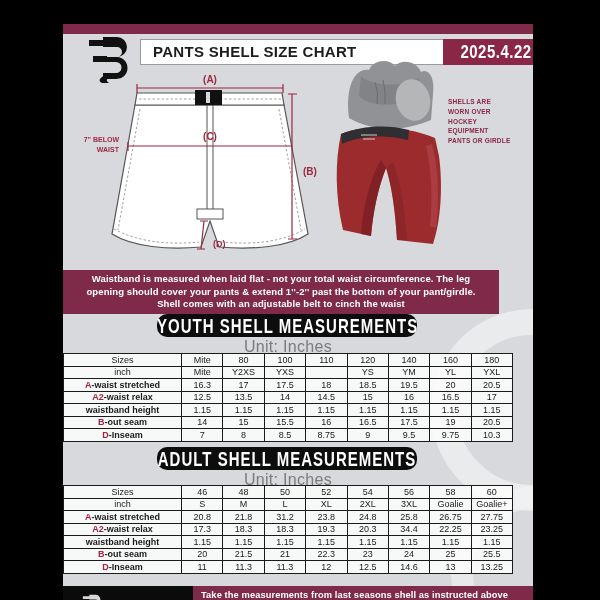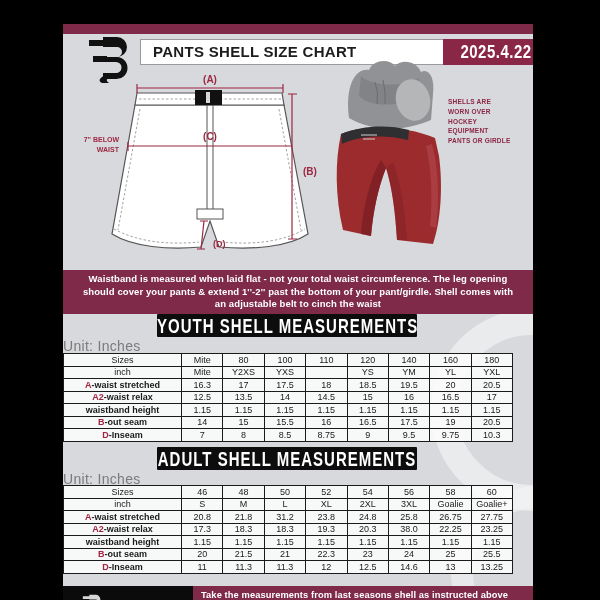--- a/index.html
+++ b/index.html
@@ -12,26 +12,26 @@
 
   .logo{position:absolute;left:22px;top:11px;}
   .titlebox{position:absolute;left:77px;top:15px;width:295px;height:24px;background:#fff;border:1px solid #9a9a9a;line-height:24px;padding-left:12px;font-size:15px;font-weight:600;color:#1d1d1d;letter-spacing:.3px;white-space:nowrap;}
   .datebox{position:absolute;left:380px;top:15px;width:106px;height:26px;background:#8b2746;color:#fff;text-align:center;}
   .datebox span{display:inline-block;font-size:15px;font-weight:bold;letter-spacing:.5px;transform:scaleY(1.25);line-height:26px;}
 
   .diagram{position:absolute;left:20px;top:45px;}
   .photo{position:absolute;left:268px;top:32px;}
   .photo-note{position:absolute;left:385px;top:73px;width:64px;font-size:6.5px;font-weight:bold;color:#8b2746;line-height:1.5;letter-spacing:.2px;}
 
-  .band{position:absolute;left:0;top:246px;width:470px;height:44px;background:#7e2a48;color:#fff;display:flex;align-items:center;justify-content:flex-start;}
+  .band{position:absolute;left:0;top:246px;width:436px;height:44px;background:#7e2a48;color:#fff;display:flex;align-items:center;justify-content:flex-start;}
   .band p{margin:0;padding:0 14px;font-size:9.5px;font-weight:bold;text-align:center;line-height:1.35;letter-spacing:.1px;}
 
-  .pill{position:absolute;left:94px;width:260px;height:23px;background:#0d0d0d;border-radius:1px;color:#fff;text-align:center;}
+  .pill{position:absolute;left:94px;width:260px;height:23px;background:#0d0d0d;border-radius:10px;color:#fff;text-align:center;}
   .pill span{display:inline-block;font-size:15px;font-weight:bold;letter-spacing:1px;transform:scaleY(1.3);line-height:23px;white-space:nowrap;}
-  .unit{position:absolute;left:0;width:450px;text-align:left;font-size:14px;color:#7b7b7b;letter-spacing:.3px;}
+  .unit{position:absolute;left:0;width:450px;text-align:center;font-size:16px;color:#7b7b7b;letter-spacing:.3px;}
 
   table.size{position:absolute;left:0;width:450px;border-collapse:collapse;background:rgba(253,253,253,0.85);table-layout:fixed;}
   table.size td{border:1px solid #1a1a1a;border-top-width:1.5px;border-bottom-width:1.5px;height:11.5px;padding:0 1px;text-align:center;font-size:9px;color:#1a1a1a;overflow:hidden;white-space:nowrap;}
   table.size td.lbl{width:115px;font-weight:bold;}
   table.size td.hdr{font-weight:normal;}
   table.size .pfx{color:#a12441;}
   .yt{top:329px;} .at{top:461px;}
 
   .footer{position:absolute;left:0;top:562px;width:470px;height:38px;background:#0b0b0b;}
   .brand{position:absolute;left:18px;top:7px;display:flex;align-items:center;}
@@ -248,21 +248,21 @@
           <td>26.75</td>
           <td>27.75</td>
         </tr>
         <tr>
           <td class="lbl"><span class="pfx">A2</span>-waist relax</td>
           <td>17.3</td>
           <td>18.3</td>
           <td>18.3</td>
           <td>19.3</td>
           <td>20.3</td>
-          <td>38.0</td>
+          <td>34.4</td>
           <td>22.25</td>
           <td>23.25</td>
         </tr>
         <tr>
           <td class="lbl">waistband height</td>
           <td>1.15</td>
           <td>1.15</td>
           <td>1.15</td>
           <td>1.15</td>
           <td>1.15</td>

